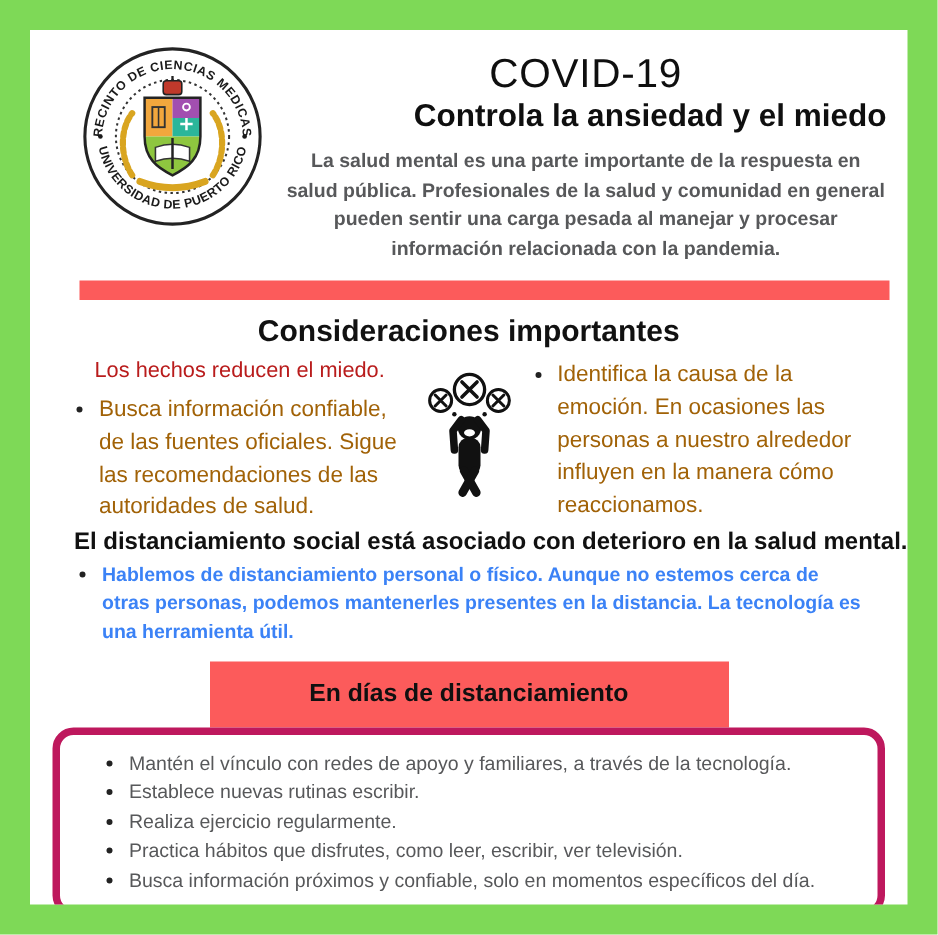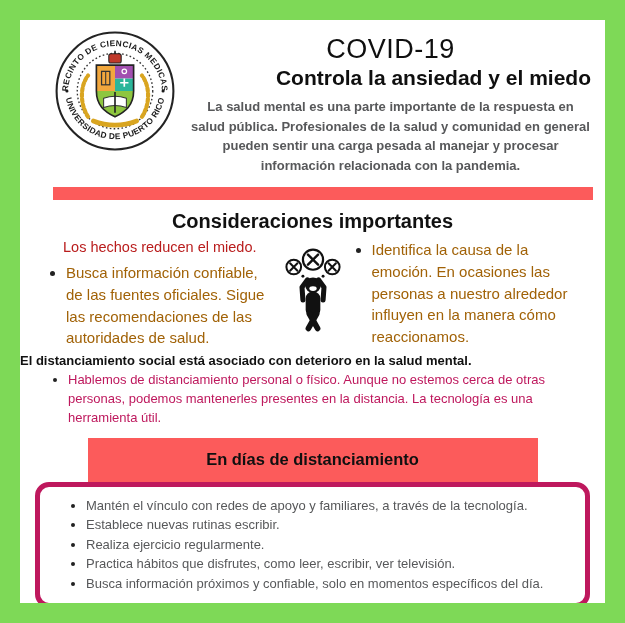--- a/index.html
+++ b/index.html
@@ -22,25 +22,25 @@
   .red-bar { height:13px; background:#fc5b5b; width:540px; margin:12px 0 0 33px; }
   
   .h-consider { text-align:center; font-size:20px; font-weight:bold; color:#111; margin-top:10px; }
   .cols { display:flex; padding:6px 26px 0 26px; align-items:flex-start; }
   .col { flex:1; }
   .col h3 { font-size:14.5px; font-weight:normal; color:#b91c1c; text-align:center; margin-bottom:7px; }
   .col ul { list-style:disc; padding-left:20px; font-size:15px; color:#a16207; line-height:1.45; }
   .col ul li::marker { color:#222; }
   .icon-cell { flex:0 0 78px; display:flex; justify-content:center; padding-top:4px; }
   
-  .h-dist { text-align:left; font-size:13px; font-weight:bold; color:#111; margin-top:4px; }
-  .dist-list { list-style:disc; margin:3px 30px 0 48px; font-size:13px; color:#be185d; line-height:1.45; }
+  .h-dist { text-align:right; font-size:16px; font-weight:bold; color:#111; margin-top:4px; }
+  .dist-list { list-style:disc; margin:3px 30px 0 48px; font-size:13px; color:#3b82f6; line-height:1.45;font-weight:bold; }
   .dist-list li::marker { color:#222; }
   
-  .banner { width:450px; height:44px; background:#fc5b5b; margin:10px auto 0;
+  .banner { width:346px; height:44px; background:#fc5b5b; margin:10px auto 0;
             display:flex; align-items:center; justify-content:center;
             font-size:16.5px; font-weight:bold; color:#101010; }
   .bullet-box { margin:0 15px; border:5px solid #be185d; border-radius:14px;
                 padding:9px 18px 10px 30px; }
   .bullet-box ul { list-style:disc; padding-left:16px; font-size:13px; color:#57585a; line-height:1.5; }
   .bullet-box ul li::marker { color:#222; }
   
   .closing { text-align:center; font-size:12.4px; color:#57585a; line-height:1.5;
              max-width:548px; margin:9px auto 0; }
 </style>

